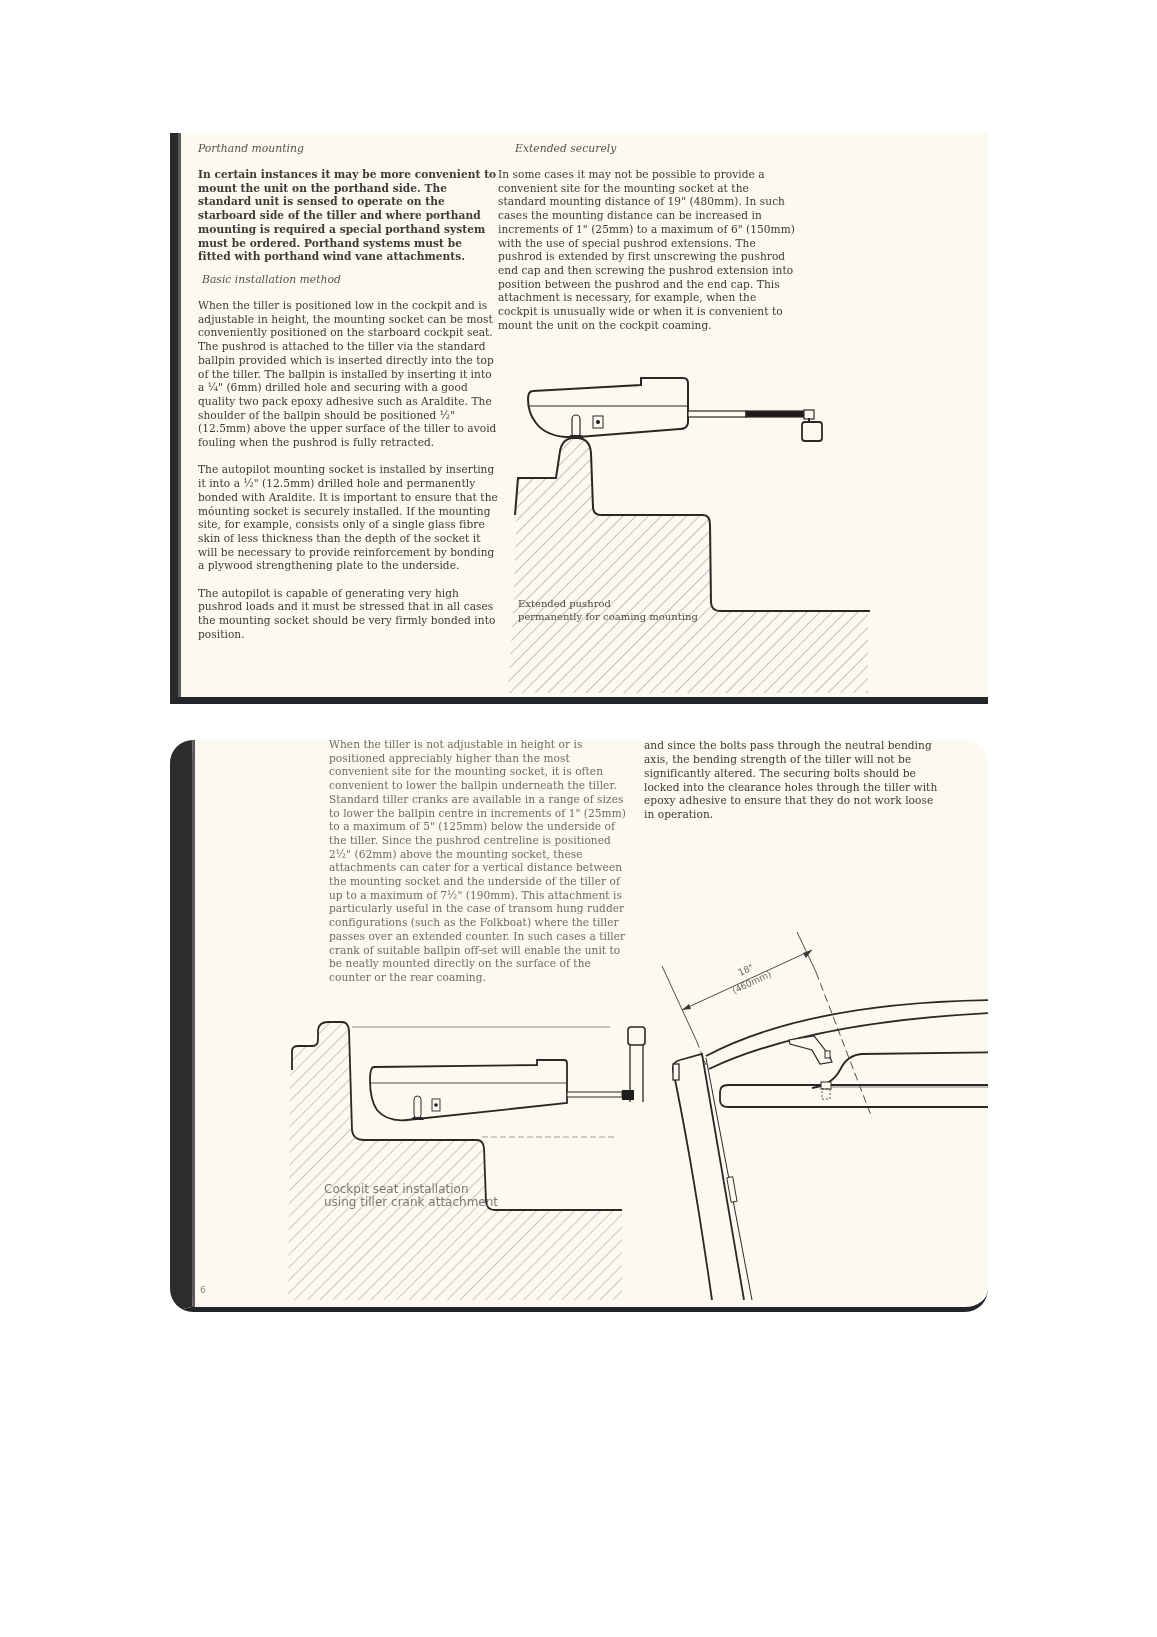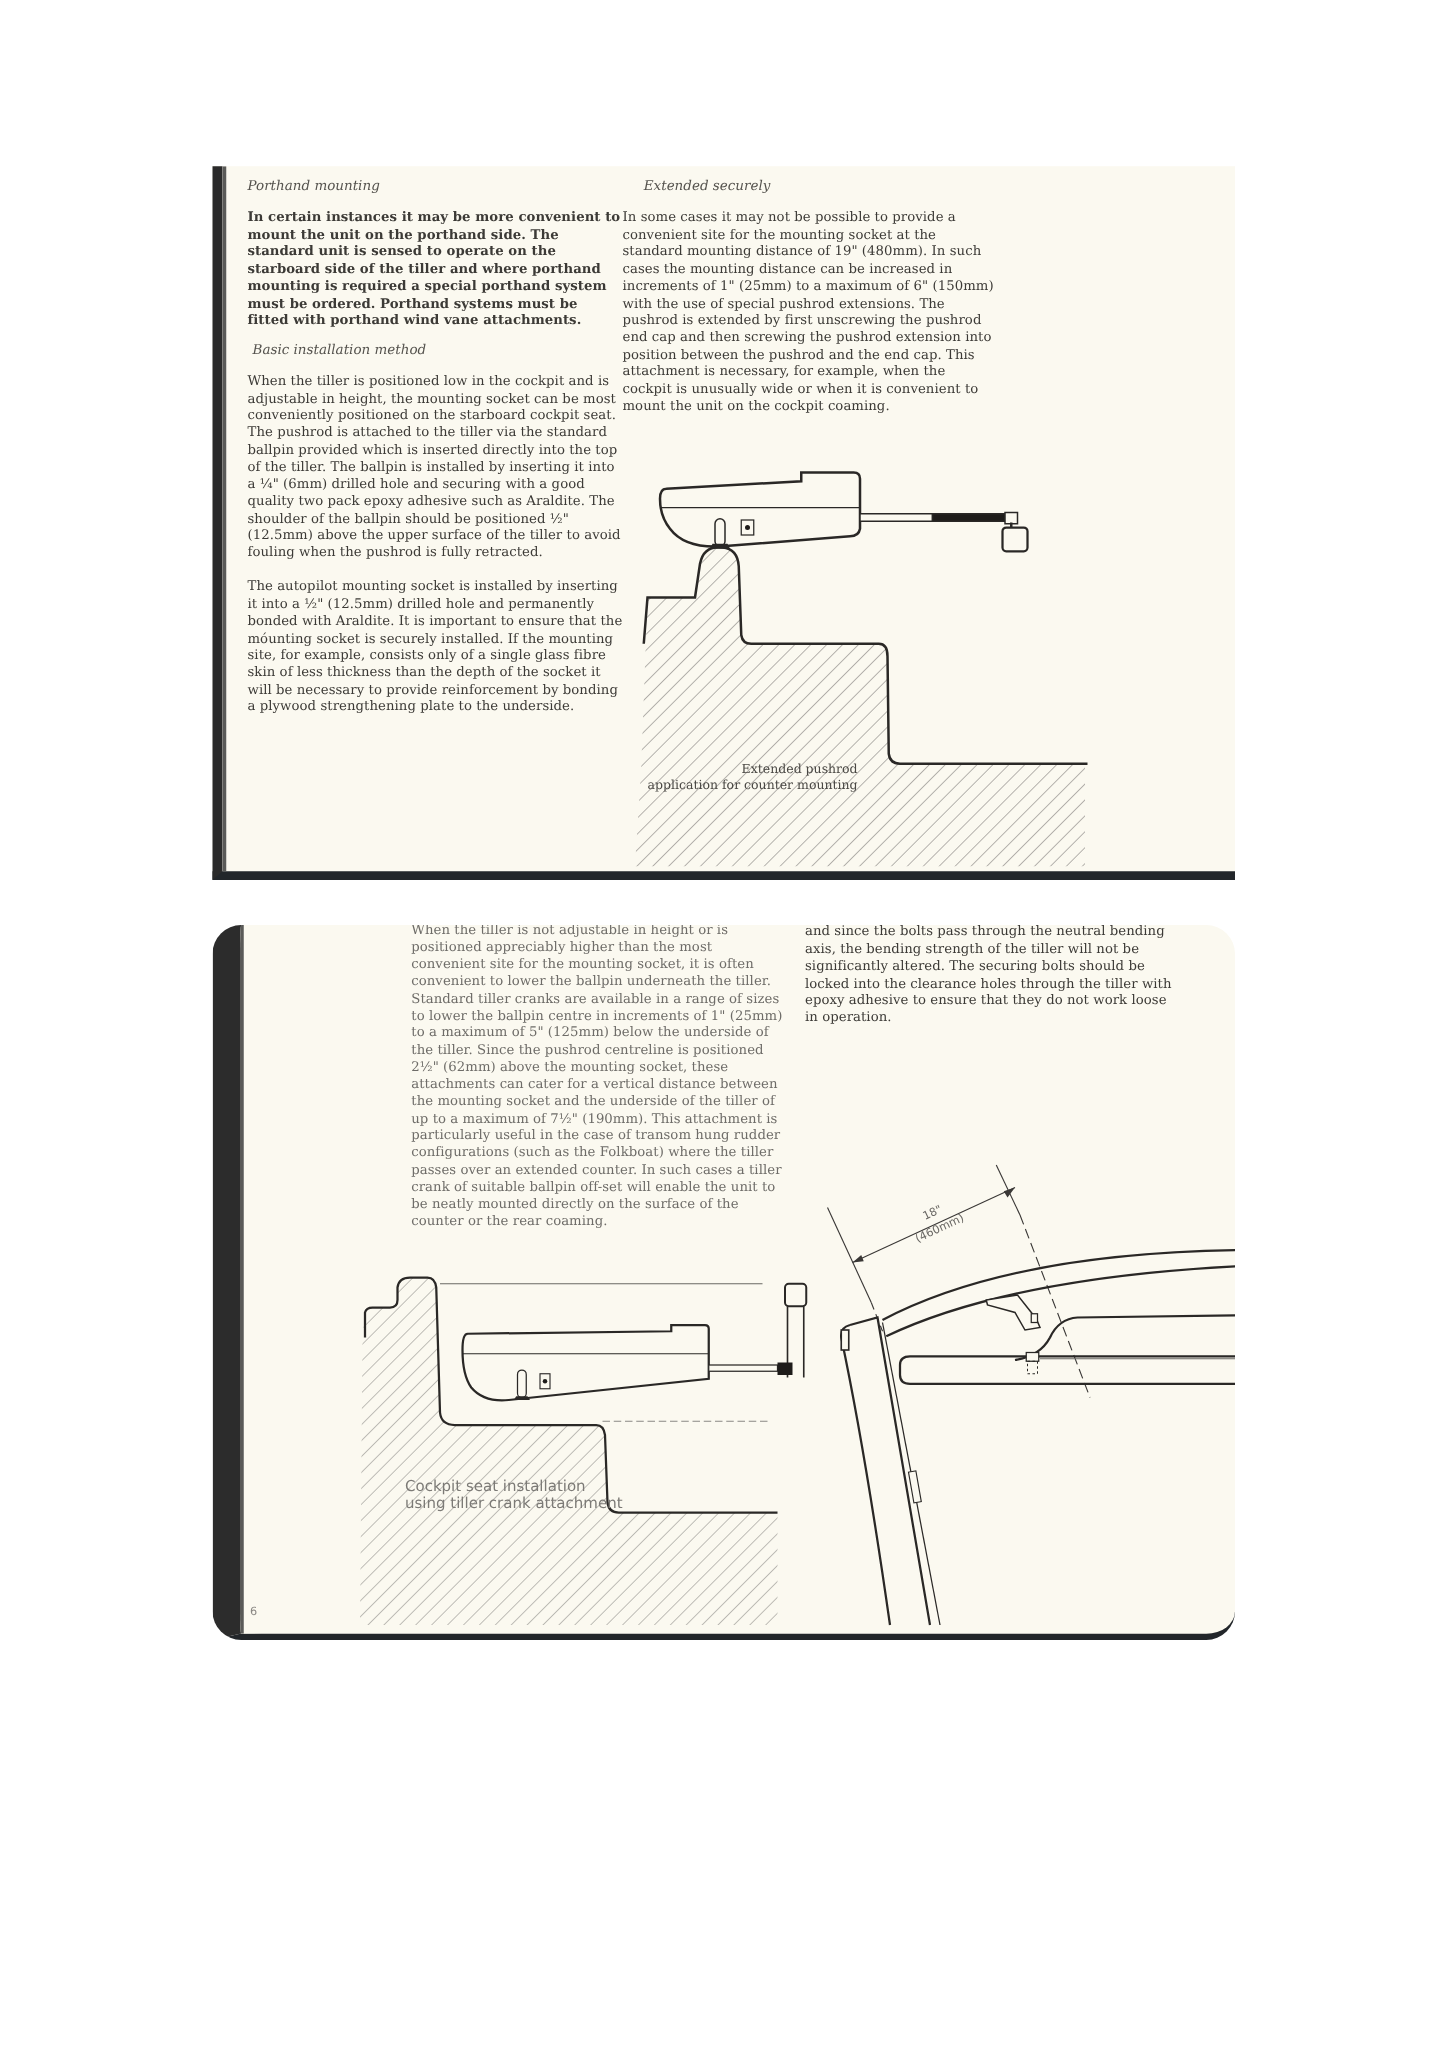--- a/index.html
+++ b/index.html
@@ -29,20 +29,21 @@
   <div class="edge-highlight"></div>
 
   <div class="heading" style="left:20px; top:9px;">Porthand mounting</div>
   <div class="txt" style="left:20px; top:35px; width:300px;font-weight:bold;">
     <p>In certain instances it may be more convenient to mount the unit on the porthand side. The standard unit is sensed to operate on the starboard side of the tiller and where porthand mounting is required a special porthand system must be ordered. Porthand systems must be fitted with porthand wind vane attachments.</p>
   </div>
   <div class="heading" style="left:24px; top:140px;">Basic installation method</div>
   <div class="txt" style="left:20px; top:166px; width:302px;">
     <p>When the tiller is positioned low in the cockpit and is adjustable in height, the mounting socket can be most conveniently positioned on the starboard cockpit seat. The pushrod is attached to the tiller via the standard ballpin provided which is inserted directly into the top of the tiller. The ballpin is installed by inserting it into a ¼" (6mm) drilled hole and securing with a good quality two pack epoxy adhesive such as Araldite. The shoulder of the ballpin should be positioned ½" (12.5mm) above the upper surface of the tiller to avoid fouling when the pushrod is fully retracted.</p>
     <p>The autopilot mounting socket is installed by inserting it into a ½" (12.5mm) drilled hole and permanently bonded with Araldite. It is important to ensure that the móunting socket is securely installed. If the mounting site, for example, consists only of a single glass fibre skin of less thickness than the depth of the socket it will be necessary to provide reinforcement by bonding a plywood strengthening plate to the underside.</p>
+    <p>The autopilot is capable of generating very high pushrod loads and it must be stressed that in all cases the mounting socket should be very firmly bonded into position.</p>
   </div>
 
   <div class="heading" style="left:337px; top:9px;">Extended securely</div>
   <div class="txt" style="left:320px; top:35px; width:298px;">
     <p>In some cases it may not be possible to provide a convenient site for the mounting socket at the standard mounting distance of 19" (480mm). In such cases the mounting distance can be increased in increments of 1" (25mm) to a maximum of 6" (150mm) with the use of special pushrod extensions. The pushrod is extended by first unscrewing the pushrod end cap and then screwing the pushrod extension into position between the pushrod and the end cap. This attachment is necessary, for example, when the cockpit is unusually wide or when it is convenient to mount the unit on the cockpit coaming.</p>
   </div>
 
   <svg style="left:0; top:0;" width="818" height="571" viewBox="0 0 818 571">
     <defs>
       <pattern id="hatch1" patternUnits="userSpaceOnUse" width="9" height="9" patternTransform="rotate(45)">
@@ -61,23 +62,23 @@
     <rect x="626" y="277" width="10" height="9" fill="#fbf9f0" stroke="#2a2826" stroke-width="1.2"></rect>
 
     <rect x="624" y="289" width="20" height="19" rx="3" fill="#fbf9f0" stroke="#2a2826" stroke-width="1.8"></rect>
     <line x1="631" y1="285" x2="631" y2="289" stroke="#2a2826" stroke-width="2"></line>
 
     <rect x="394" y="282" width="8" height="22" rx="4" fill="#fbf9f0" stroke="#2a2826" stroke-width="1.2"></rect>
     <path d="M 390 306 L 406 306 L 404 302 L 392 302 Z" fill="#2a2826"></path>
     <rect x="415" y="283" width="10" height="12" fill="#fbf9f0" stroke="#2a2826" stroke-width="1"></rect>
     <circle cx="420" cy="289" r="2" fill="#1e1c1a"></circle>
   </svg>
-  <div class="caption" style="left:340px; top:476px;text-align:right;">
+  <div class="caption" style="left:340px; top:464px;">
     <div>Extended pushrod</div>
-    <div>application for counter mounting</div>
+    <div>permanently for coaming mounting</div>
   </div>
 </div>
 
 <div class="page page-bottom">
   <div class="edge-highlight"></div>
   <div class="red-mark"></div>
 
   <div class="txt faint" style="left:137px; top:-2px; width:300px;">
     <p>When the tiller is not adjustable in height or is positioned appreciably higher than the most convenient site for the mounting socket, it is often convenient to lower the ballpin underneath the tiller. Standard tiller cranks are available in a range of sizes to lower the ballpin centre in increments of 1" (25mm) to a maximum of 5" (125mm) below the underside of the tiller. Since the pushrod centreline is positioned 2½" (62mm) above the mounting socket, these attachments can cater for a vertical distance between the mounting socket and the underside of the tiller of up to a maximum of 7½" (190mm). This attachment is particularly useful in the case of transom hung rudder configurations (such as the Folkboat) where the tiller passes over an extended counter. In such cases a tiller crank of suitable ballpin off-set will enable the unit to be neatly mounted directly on the surface of the counter or the rear coaming.</p>
   </div>

